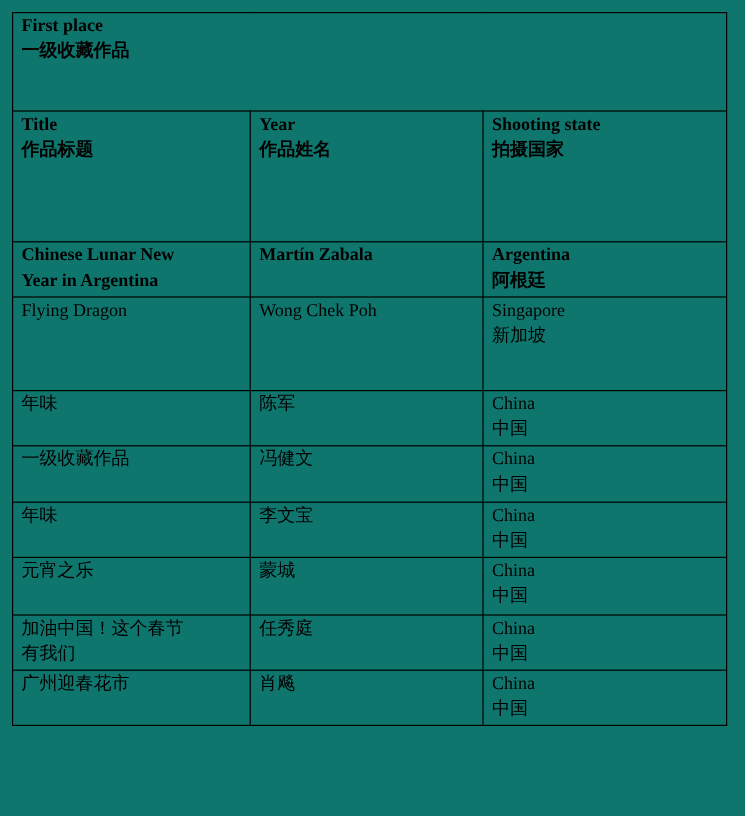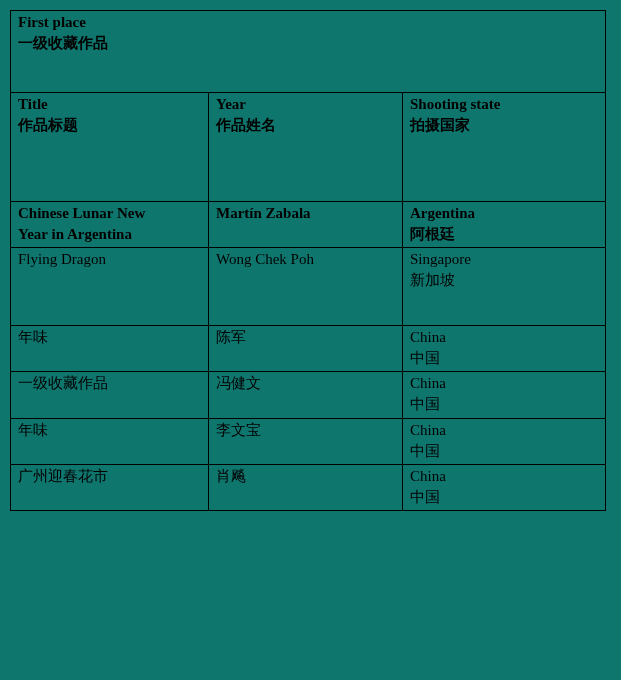--- a/index.html
+++ b/index.html
@@ -86,20 +86,33 @@
         <td>冯健文</td>
         <td>China
 中国</td>
       </tr>
       <tr style="height:42px;">
         <td>年味</td>
         <td>李文宝</td>
         <td>China
 中国</td>
       </tr>
+      <tr style="height:48px;">
+        <td>元宵之乐</td>
+        <td>蒙城</td>
+        <td>China
+中国</td>
+      </tr>
+      <tr style="height:44px;">
+        <td>加油中国！这个春节
+有我们</td>
+        <td>任秀庭</td>
+        <td>China
+中国</td>
+      </tr>
       <tr style="height:46px;">
         <td>广州迎春花市</td>
         <td>肖飚</td>
         <td>China
 中国</td>
       </tr>
     </tbody>
   </table>
 </div>
 

